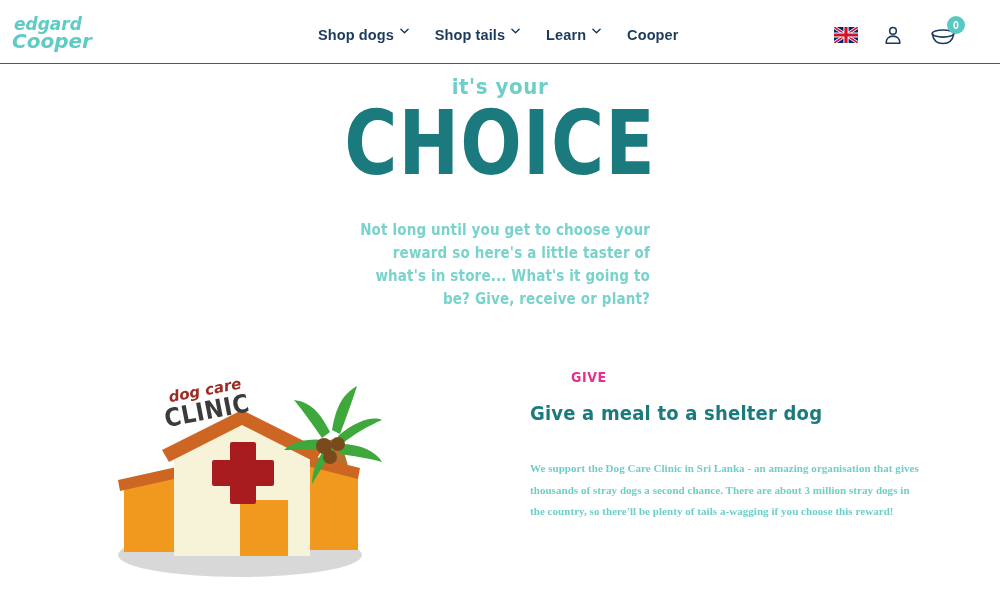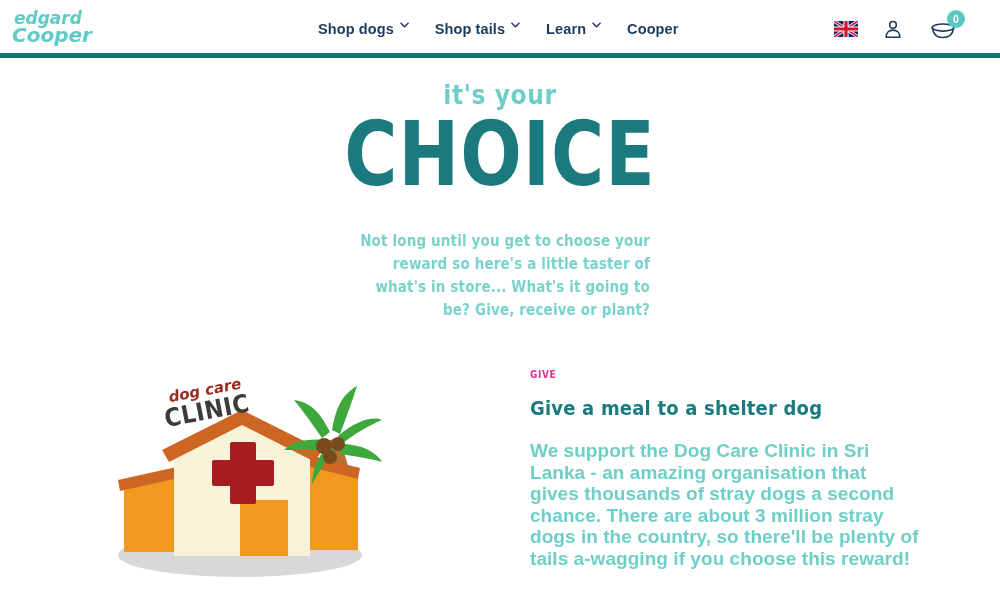--- a/index.html
+++ b/index.html
@@ -11,25 +11,25 @@
     height: 607px;
     background: #ffffff;
     font-family: "Liberation Sans", sans-serif;
     overflow: hidden;
     position: relative;
   }
 
   
   .header {
     position: absolute;
-    top: 0; left: 0;
+    top: 6px; left: 0;
     width: 1000px;
     height: 58px;
     background: #ffffff;
-    border-bottom: 5px solid #0f766e;
+    border-bottom: 1px solid #0f766e;
     box-sizing: border-box;
   }
 
   .logo {
     position: absolute;
     left: 12px;
     top: 7px;
     width: 92px;
     height: 44px;
     cursor: pointer;
@@ -112,22 +112,22 @@
   }
 
   
   .hero {
     position: absolute;
     top: 58px; left: 0;
     width: 1000px;
     text-align: center;
   }
   .hero-eyebrow {
-    margin-top: 22px;
-    font-size: 26px;
+    margin-top: 16px;
+    font-size: 22px;
     color: #6ecfc9;
     font-weight: bold;
     letter-spacing: 0.6px;
     font-family: "DejaVu Sans Condensed", "Liberation Sans Narrow", "Liberation Sans", sans-serif;
   }
   .hero-title {
     margin-top: 2px;
     font-size: 76px;
     line-height: 0.95;
     font-weight: bold;
@@ -168,42 +168,43 @@
   }
   .illus-wrap svg { display:block; }
 
   .reward-text {
     position: absolute;
     left: 530px;
     top: 14px;
     width: 390px;
   }
   .reward-eyebrow {
-    font-size: 10px;
+    font-size: 14px;
     font-weight: bold;
     color: #e5308c;
     letter-spacing: 0.6px;
     font-family: "DejaVu Sans Condensed", "Liberation Sans Narrow", "Liberation Sans", sans-serif;
+    margin-left: 41px;
   }
   .reward-title {
     margin-top: 16px;
     font-size: 20px;
     font-weight: bold;
     color: #1b7a7e;
     letter-spacing: 0.2px;
     font-family: "DejaVu Sans Condensed", "Liberation Sans Narrow", "Liberation Sans", sans-serif;
   }
   .reward-body {
-    margin-top: 20px;
-    font-size: 19px;
+    margin-top: 33px;
+    font-size: 11px;
     line-height: 21.5px;
     color: #6ecfc9;
     font-weight: bold;
     letter-spacing: 0.05px;
-    font-family: Liberation Sans, sans-serif;
+    font-family: Liberation Serif, serif;
   }
 </style>
 </head>
 <body>
 
 <div class="header">
 
   <div class="logo">
     <svg width="92" height="44" viewBox="0 0 92 44" xmlns="http://www.w3.org/2000/svg">
       <g fill="#5ecbc6" font-family="DejaVu Sans, sans-serif" font-weight="bold" font-style="italic">

